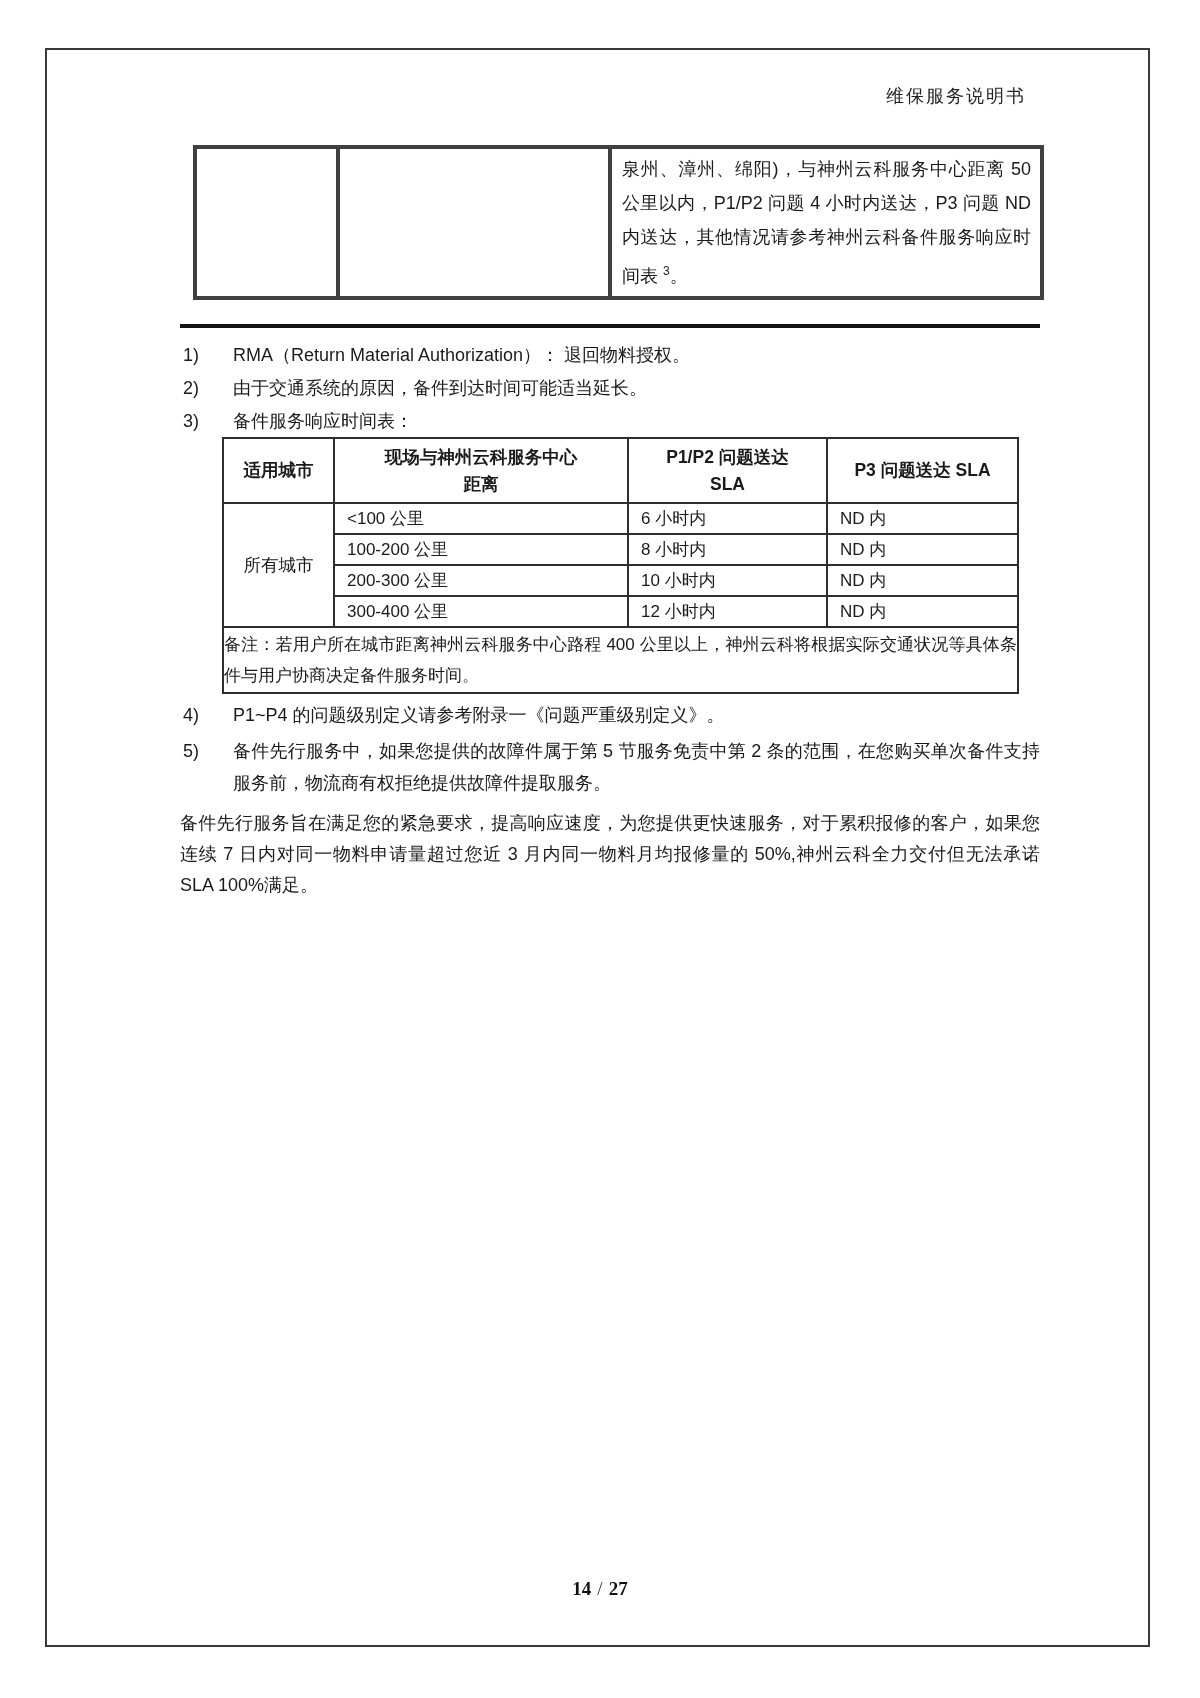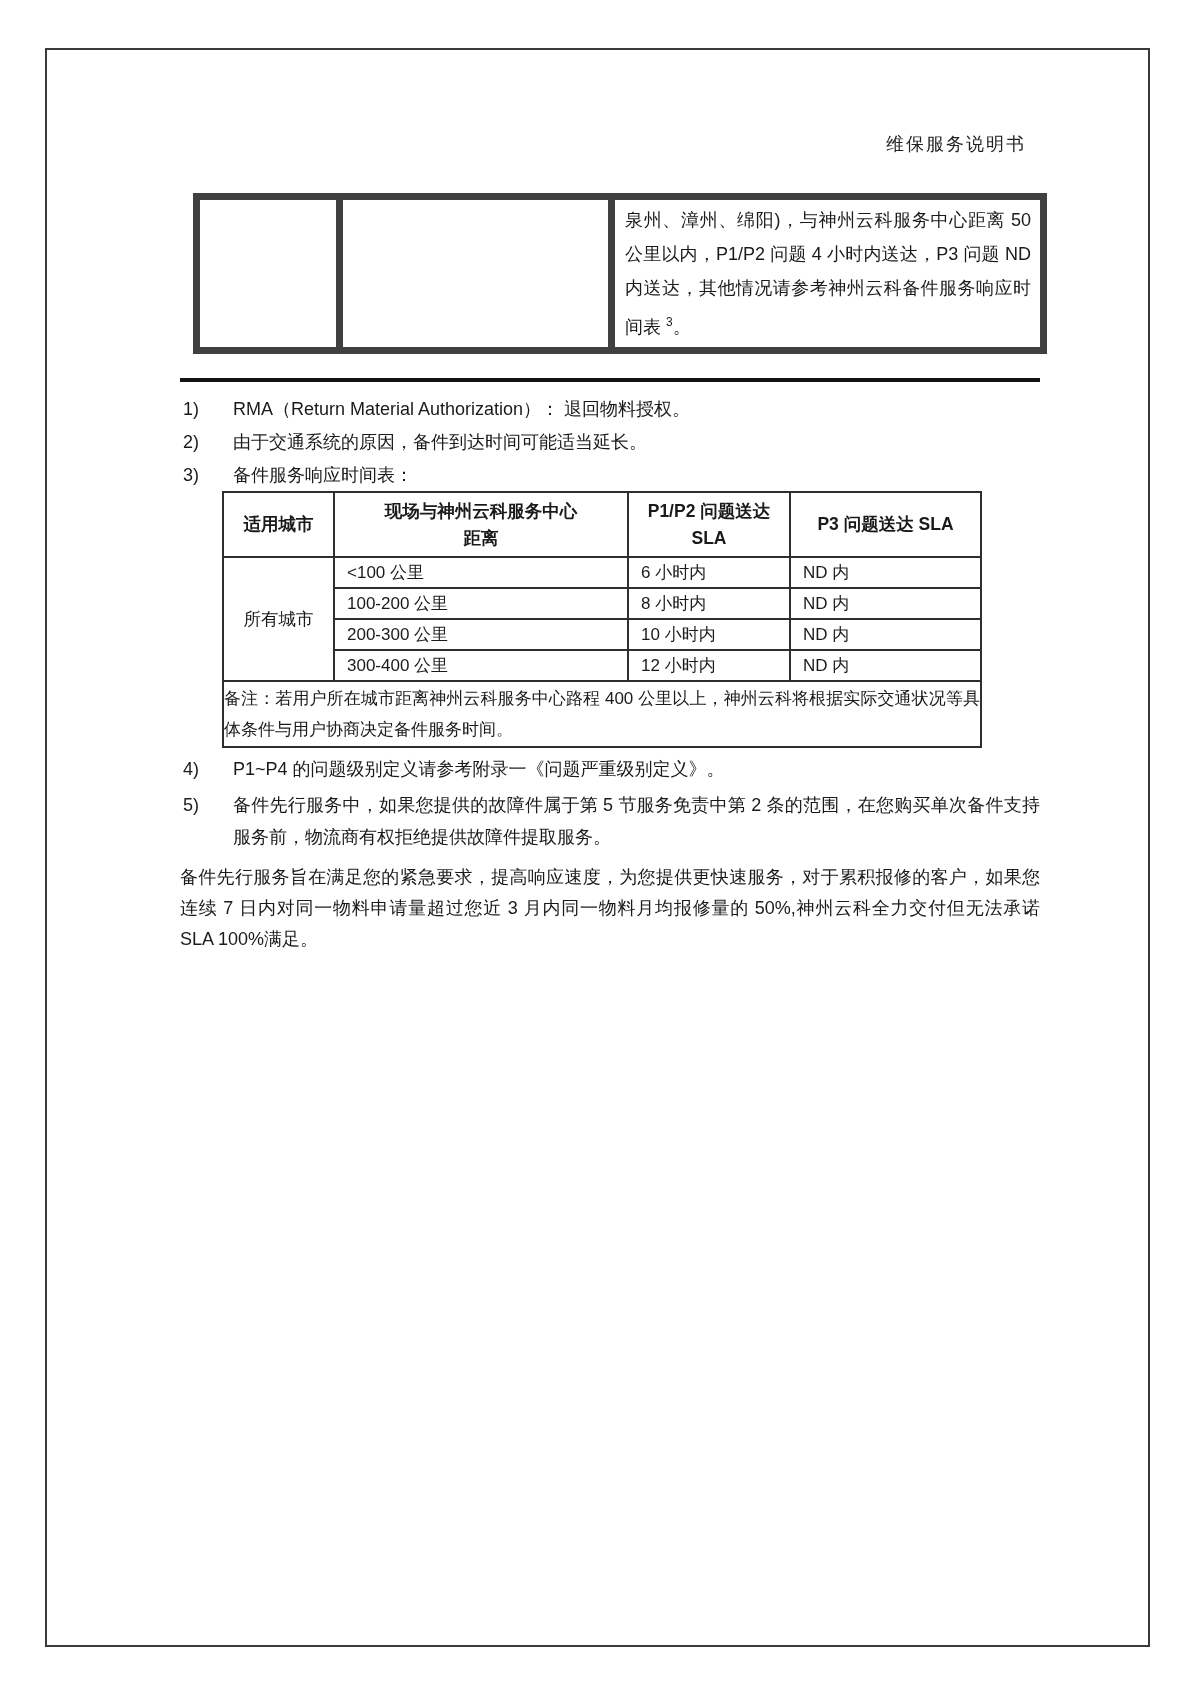--- a/index.html
+++ b/index.html
@@ -17,42 +17,41 @@
     left: 45px; top: 48px;
     width: 1105px; height: 1599px;
     border: 2px solid #3a3a3a;
     box-sizing: border-box;
     pointer-events: none;
   }
   .content {
     position: absolute;
     left: 180px; top: 0;
     width: 860px;
-    margin-top: 48px;
   }
   .doc-header {
     margin-top: 84px;
     height: 22px;
     text-align: right;
     font-family: "Liberation Serif", serif;
     font-size: 18px;
     letter-spacing: 2px;
     color: #222;
     padding-right: 14px;
   }
   
   table.toptable {
     margin-top: 39px;
     margin-left: 13px;
     width: 847px;
     border-collapse: collapse;
     table-layout: fixed;
   }
   table.toptable td {
-    border: 7px solid #404040;
+    border: 4px solid #404040;
     vertical-align: top;
     box-sizing: border-box;
   }
   td.tt-c1 { width: 143px; }
   td.tt-c2 { width: 272px; }
   td.tt-c3 {
     width: 432px;
     height: 142px;
     padding: 3px 9px 3px 10px;
     font-size: 18px;
@@ -107,21 +106,21 @@
     font-weight: bold;
     height: 65px;
     text-align: center;
     vertical-align: middle;
     white-space: pre-line;
     line-height: 27px;
     font-size: 17.5px;
   }
   th.sla-h1 { width: 111px; }
   th.sla-h2 { width: 294px; }
-  th.sla-h3 { width: 162px; }
+  th.sla-h3 { width: 199px; }
   th.sla-h4 { width: 191px; }
   table.slatable td.cell {
     height: 31px;
     padding: 0 16px 0 12px;
     text-align: left;
     vertical-align: middle;
     font-size: 17px;
   }
   td.citycell {
     text-align: center;
@@ -233,13 +232,16 @@
     </div>
     <div class="note-item multi mt-item5">
       <span class="num">5)</span>
       <div class="txt">备件先行服务中，如果您提供的故障件属于第 5 节服务免责中第 2 条的范围，在您购买单次备件支持服务前，物流商有权拒绝提供故障件提取服务。</div>
     </div>
 
     <div class="closing">备件先行服务旨在满足您的紧急要求，提高响应速度，为您提供更快速服务，对于累积报修的客户，如果您连续 7 日内对同一物料申请量超过您近 3 月内同一物料月均报修量的 50%,神州云科全力交付但无法承诺 SLA 100%满足。</div>
 
   </div>
 
+  <div class="doc-footer">
+    <span class="pg">14</span><span class="sep">/</span><span class="pg">27</span>
+  </div>
 </div>
 
 </body></html>

